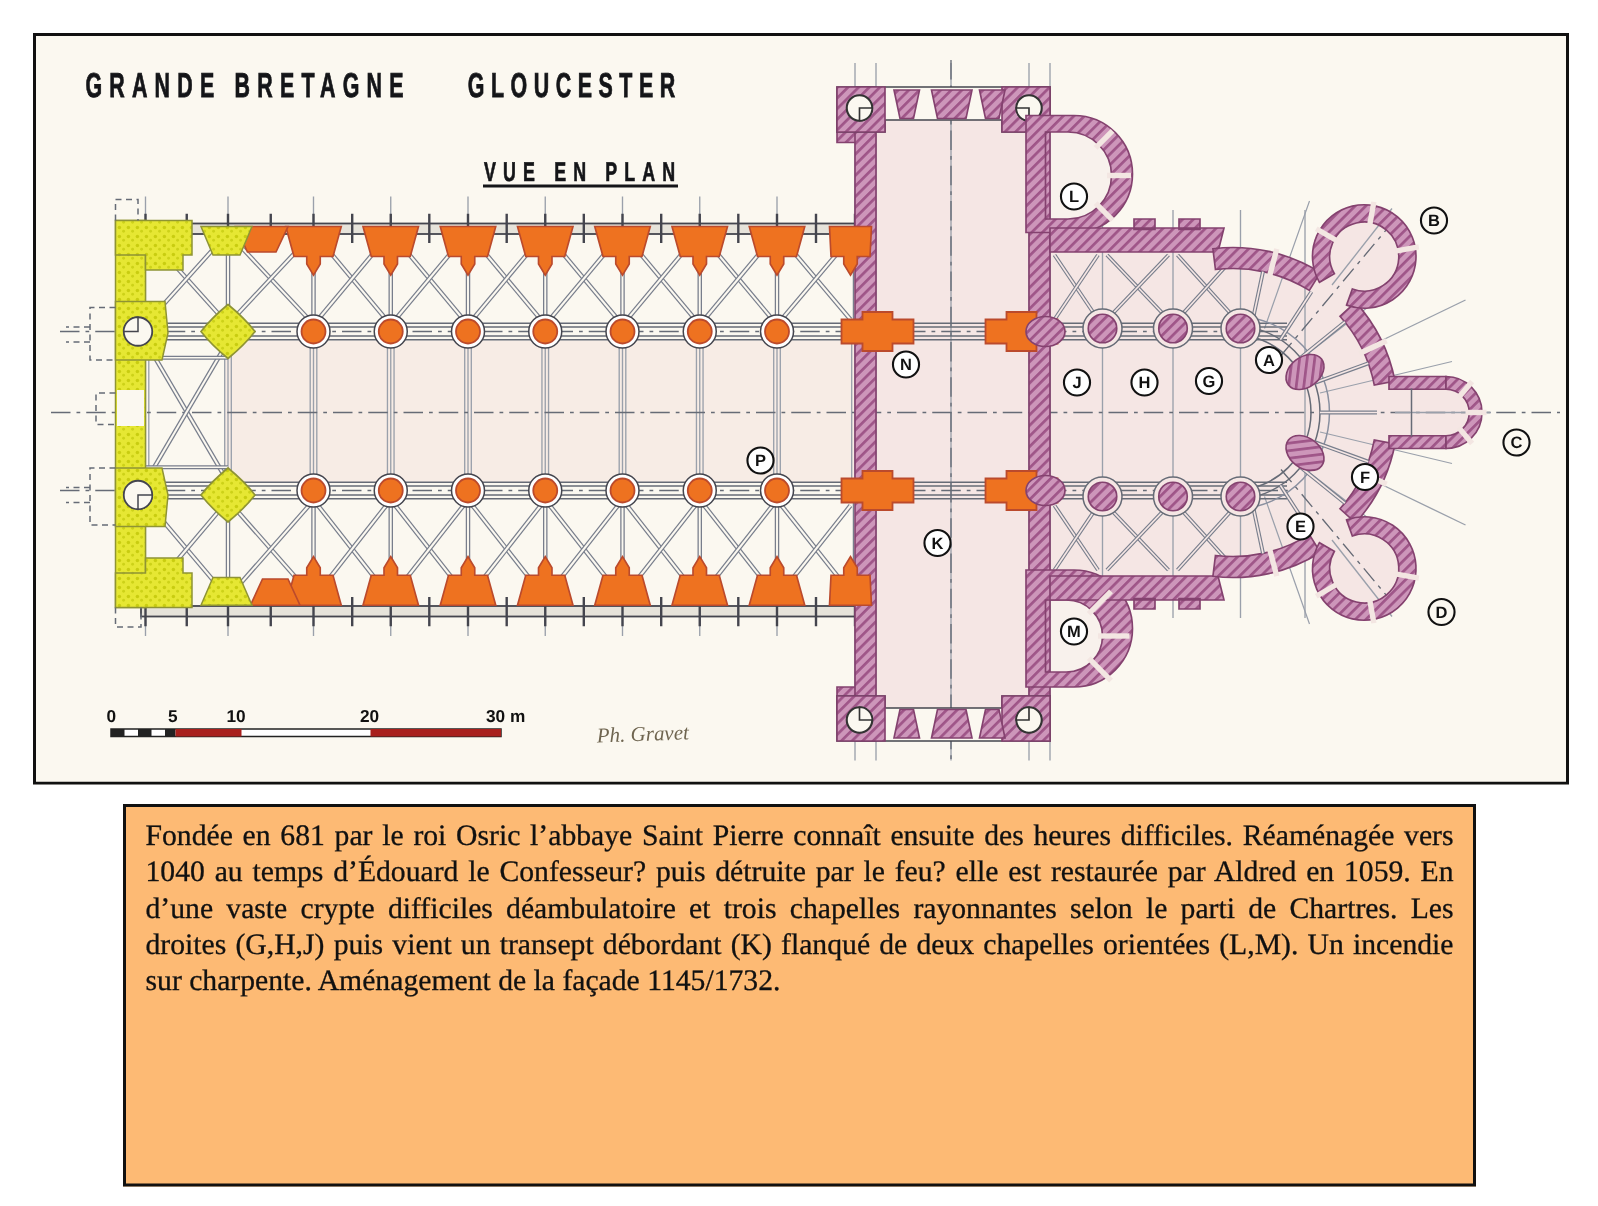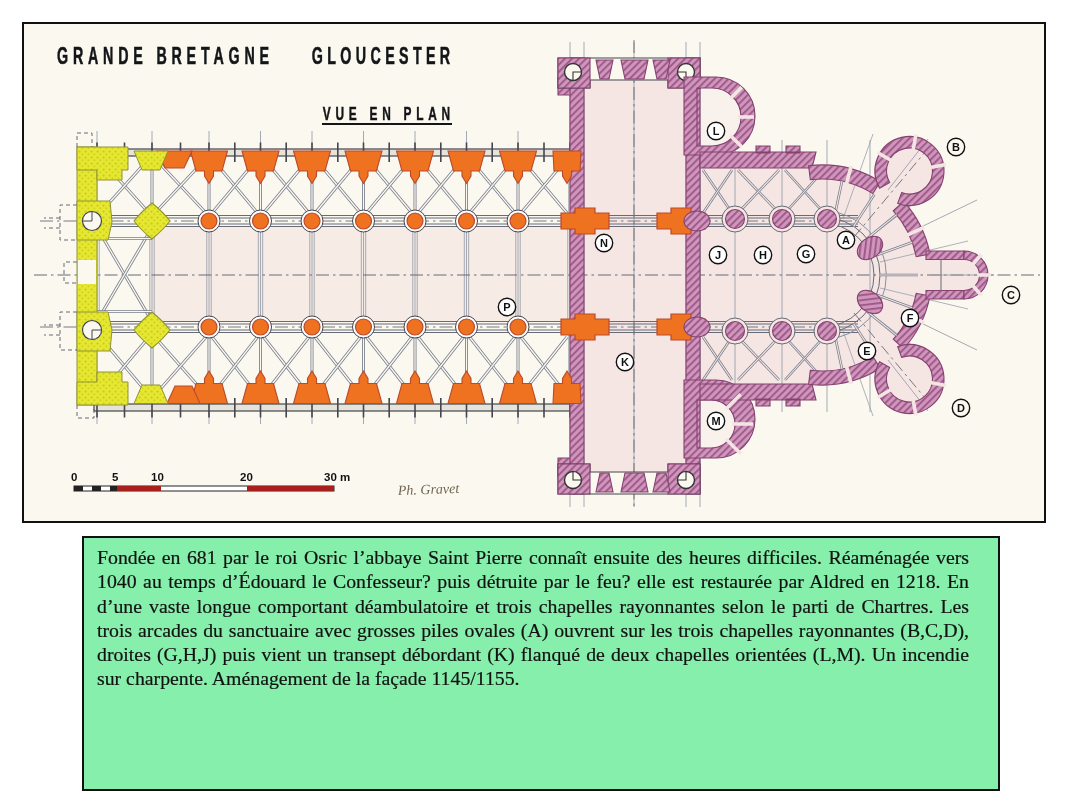--- a/index.html
+++ b/index.html
@@ -1,20 +1,20 @@
 <!DOCTYPE html>
 <html><head><meta charset="utf-8">
 <style>
 html,body{margin:0;padding:0;width:1065px;height:804px;background:#ffffff;overflow:hidden}
 #plansvg{position:absolute;left:0;top:0}
 
 #planbox{position:absolute;left:22px;top:22px;width:1020px;height:497px;border:2px solid #111;background:#fbf8f0}
 
-#textbox{position:absolute;left:82px;top:536px;width:872px;height:244px;border:2px solid #111;background:#86efac;
-  padding:7px 29px 0 13px;font-family:"Liberation Serif",serif;font-size:19.8px;line-height:24.3px;color:#111;-webkit-text-stroke:0.2px #111}
+#textbox{position:absolute;left:82px;top:536px;width:872px;height:244px;border:2px solid #111;background:#fdba74;
+  padding:7px 13px 0 13px;font-family:"Liberation Serif",serif;font-size:19.8px;line-height:24.3px;color:#111;-webkit-text-stroke:0.2px #111}
 .tl{text-align:justify;text-align-last:justify}
 .tl.last{text-align-last:left}
 </style></head>
 <body>
 
 <div id="planbox"></div>
 <svg id="plansvg" width="1065" height="804" viewBox="0 0 1065 804">
 <defs>
 <pattern id="hx" width="5" height="5" patternUnits="userSpaceOnUse" patternTransform="rotate(45)">
  <rect width="5" height="5" fill="#cd96ba"></rect>
@@ -600,18 +600,17 @@
     </g>
 
 <text transform="scale(0.62 1)" x="91.9" y="64.5" font-family="Liberation Sans, sans-serif" font-size="23px" font-weight="bold" fill="#141518" stroke="#141518" stroke-width="0.55"><tspan textLength="342" lengthAdjust="spacing">GRANDE BRETAGNE</tspan><tspan x="503" textLength="223" lengthAdjust="spacing">GLOUCESTER</tspan></text>
 
 <text transform="scale(0.66 1)" x="489" y="120.5" font-family="Liberation Sans, sans-serif" font-size="18px" font-weight="bold" fill="#141518" stroke="#141518" stroke-width="0.45"><tspan textLength="193" lengthAdjust="spacing">VUE EN PLAN</tspan></text>
     <line x1="322" y1="124" x2="452" y2="124" stroke="#141518" stroke-width="2"></line>
 </svg>
 
 <div id="textbox">
 <div class="tl">Fondée en 681 par le roi Osric l’abbaye Saint Pierre connaît ensuite des heures difficiles. Réaménagée vers</div>
-<div class="tl">1040 au temps d’Édouard le Confesseur? puis détruite par le feu? elle est restaurée par Aldred en 1218. En</div>
-<div class="tl">d’une vaste longue comportant déambulatoire et trois chapelles rayonnantes selon le parti de Chartres. Les</div>
-<div class="tl">trois arcades du sanctuaire avec grosses piles ovales (A) ouvrent sur les trois chapelles rayonnantes (B,C,D),</div>
+<div class="tl">1040 au temps d’Édouard le Confesseur? puis détruite par le feu? elle est restaurée par Aldred en 1059. En</div>
+<div class="tl">d’une vaste crypte difficiles déambulatoire et trois chapelles rayonnantes selon le parti de Chartres. Les</div>
 <div class="tl">droites (G,H,J) puis vient un transept débordant (K) flanqué de deux chapelles orientées (L,M). Un incendie</div>
-<div class="tl last">sur charpente. Aménagement de la façade 1145/1155.</div>
+<div class="tl last">sur charpente. Aménagement de la façade 1145/1732.</div>
 </div>
 
 </body></html>

